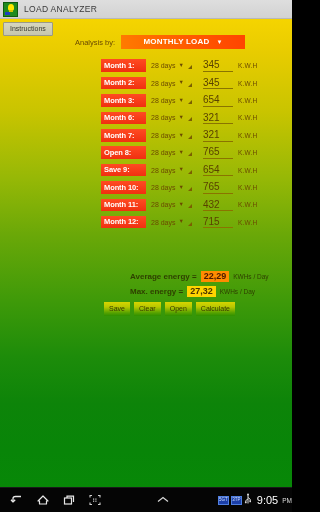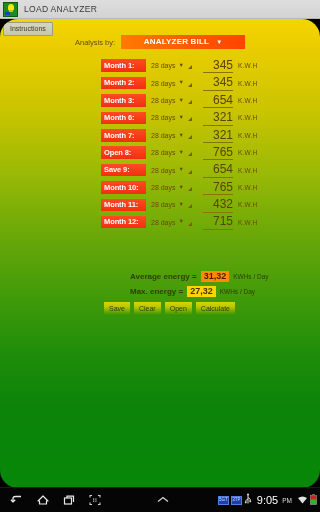--- a/index.html
+++ b/index.html
@@ -9,21 +9,21 @@
   }
   body {
     width: 320px;
     height: 512px;
     overflow: hidden;
     font-family: "Liberation Sans", sans-serif;
     -webkit-font-smoothing: none;
   }
   #screen {
     position: relative;
-    width: 320px;
+    width: 292px;
     height: 512px;
     overflow: hidden;
     background: #000;
   }
 
   
   #titlebar {
     position: absolute;
     left: 0; top: 0;
     width: 320px; height: 19px;
@@ -80,21 +80,20 @@
         #e8cc00 7%,
         #c8c400 20%,
         #96b806 34%,
         #6aa808 46%,
         #3f9a09 60%,
         #1d8c0a 72%,
         #0d8409 82%,
         #088508 92%,
         #078807 100%);
     overflow: hidden;
-    border-radius: 18px;
   }
 
   
   #instructions-btn {
     position: absolute;
     left: 3px; top: 3px;
     padding: 2px 6px 3px 6px;
     background: linear-gradient(#d6d6bf, #c6c6ad);
     border: 1px solid #9a9a86;
     border-radius: 1px;
@@ -187,22 +186,22 @@
     width: 0; height: 0;
     border-left: 4px solid transparent;
     border-bottom: 4px solid #7b6000;
     margin-left: 4px;
     margin-top: 3px;
   }
   .kwh-input {
     width: 30px;
     border-bottom: 1px solid #8a7400;
     margin-left: 4px;
-    text-align: right;
-    font-size: 12px;
+    text-align: left;
+    font-size: 10px;
     color: #5a4200;
     padding-bottom: 0.5px;
     cursor: text;
   }
   .kwh-unit {
     font-size: 6.5px;
     color: #6b4a00;
     margin-left: 5px;
     letter-spacing: 0.2px;
     white-space: nowrap;
@@ -339,21 +338,21 @@
     <div id="app-title">LOAD ANALYZER</div>
   </div>
 
   <div id="content">
 
     <div id="instructions-btn">Instructions</div>
 
     <div id="analysis-row">
       <span id="analysis-label">Analysis by:</span>
       <div id="analysis-select">
-        <span>ANALYZER BILL</span>
+        <span>MONTHLY LOAD</span>
         <span class="caret">▼</span>
       </div>
     </div>
 
     <div id="month-list">
         <div class="month-row">
           <div class="month-tag">Month 1:</div>
           <div class="days-spinner">
             <span class="days-text">28 days</span>
             <span class="days-caret">▼</span>
@@ -450,21 +449,21 @@
             <span class="spin-tri"></span>
           </div>
           <div class="kwh-input">715</div>
           <span class="kwh-unit">K.W.H</span>
         </div>
       </div>
 
     <div id="summary">
       <div class="sum-row">
         <span class="sum-label">Average energy =</span>
-        <span class="sum-val avg">31,32</span>
+        <span class="sum-val avg">22,29</span>
         <span class="sum-unit">KWHs / Day</span>
       </div>
       <div class="sum-row">
         <span class="sum-label">Max. energy =</span>
         <span class="sum-val max">27,32</span>
         <span class="sum-unit">KWHs / Day</span>
       </div>
     </div>
 
     <div id="actions">

